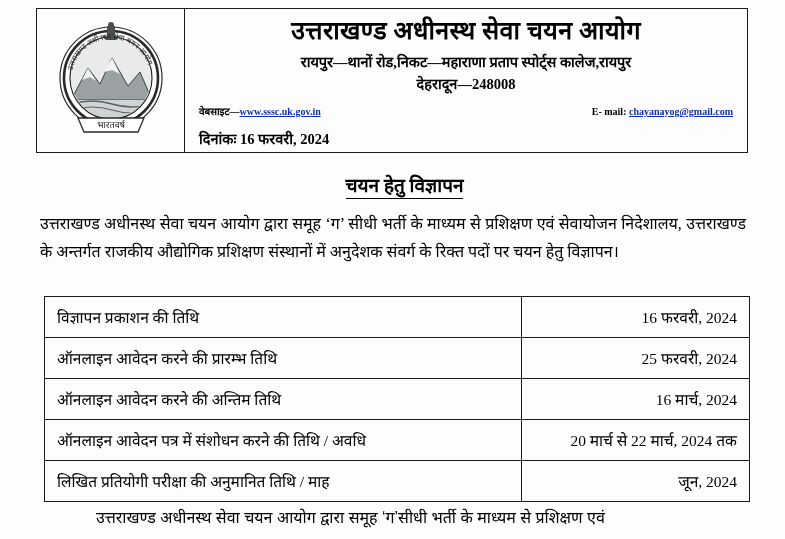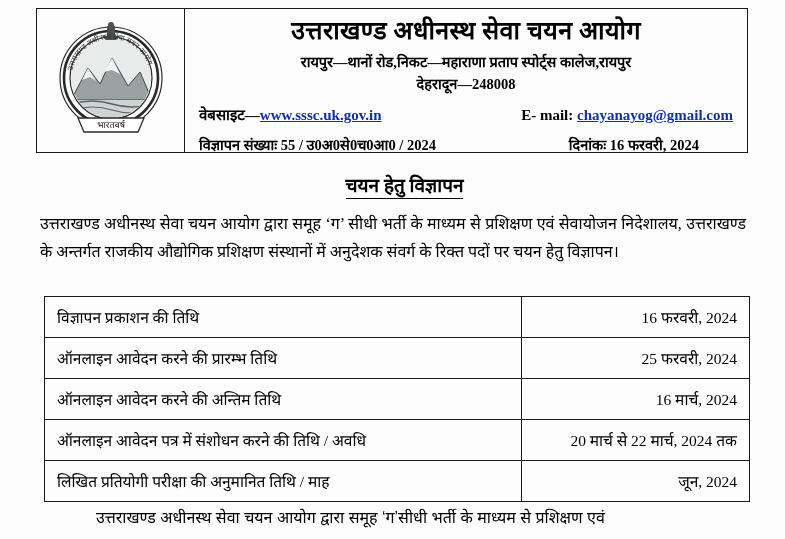--- a/index.html
+++ b/index.html
@@ -83,21 +83,21 @@
 
   .contact-row {
     width: 100%;
     box-sizing: border-box;
     padding: 0 14px;
     margin-top: 9px;
     display: flex;
     justify-content: space-between;
     align-items: baseline;
     font-family: "Liberation Serif", serif;
-    font-size: 15px;
+    font-size: 10px;
     font-weight: bold;
   }
   .website-label { color: #000; }
   .website-url {
     color: #1030aa;
     text-decoration: underline;
   }
   .email-label { color: #000; font-weight: bold; }
   .email-addr {
     color: #1030aa;
@@ -241,21 +241,20 @@
         <div>
           <span class="website-label">वेबसाइट—</span><span class="website-url">www.sssc.uk.gov.in</span>
         </div>
         <div>
           <span class="email-label">E- mail:</span>
           <span class="email-addr">chayanayog@gmail.com</span>
         </div>
       </div>
 
       <div class="advt-row">
-        <span class="advt-no">विज्ञापन संख्याः 55 / उ0अ0से0च0आ0 / 2024</span>
         <span class="advt-date">दिनांकः 16 फरवरी, 2024</span>
       </div>
     </div>
   </div>
 
   <div class="doc-heading">
     <span>चयन हेतु विज्ञापन</span>
   </div>
 
   <div class="intro-para">उत्तराखण्ड अधीनस्थ सेवा चयन आयोग द्वारा समूह ‘ग’ सीधी भर्ती के माध्यम से प्रशिक्षण एवं सेवायोजन निदेशालय, उत्तराखण्ड के अन्तर्गत राजकीय औद्योगिक प्रशिक्षण संस्थानों में अनुदेशक संवर्ग के रिक्त पदों पर चयन हेतु विज्ञापन।</div>

